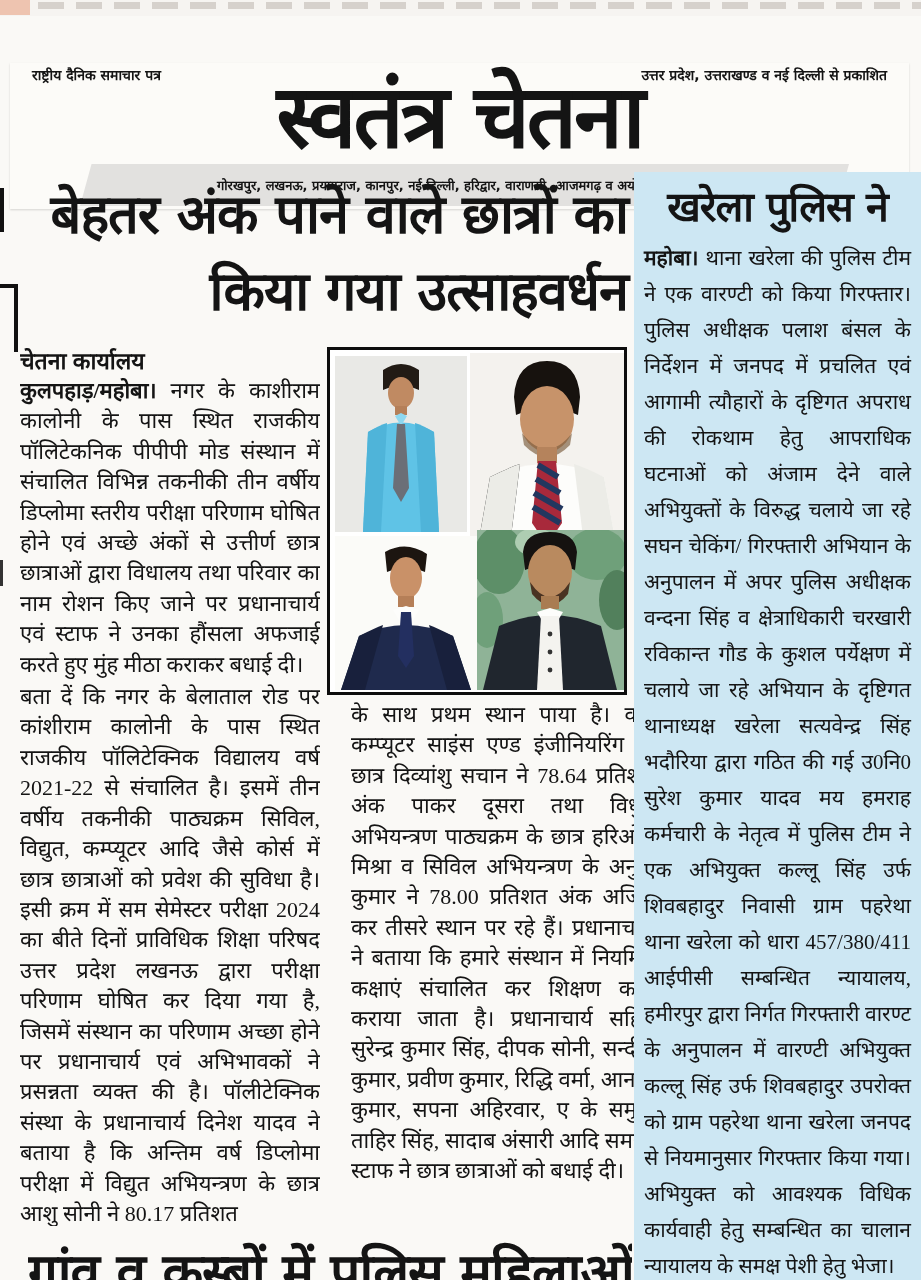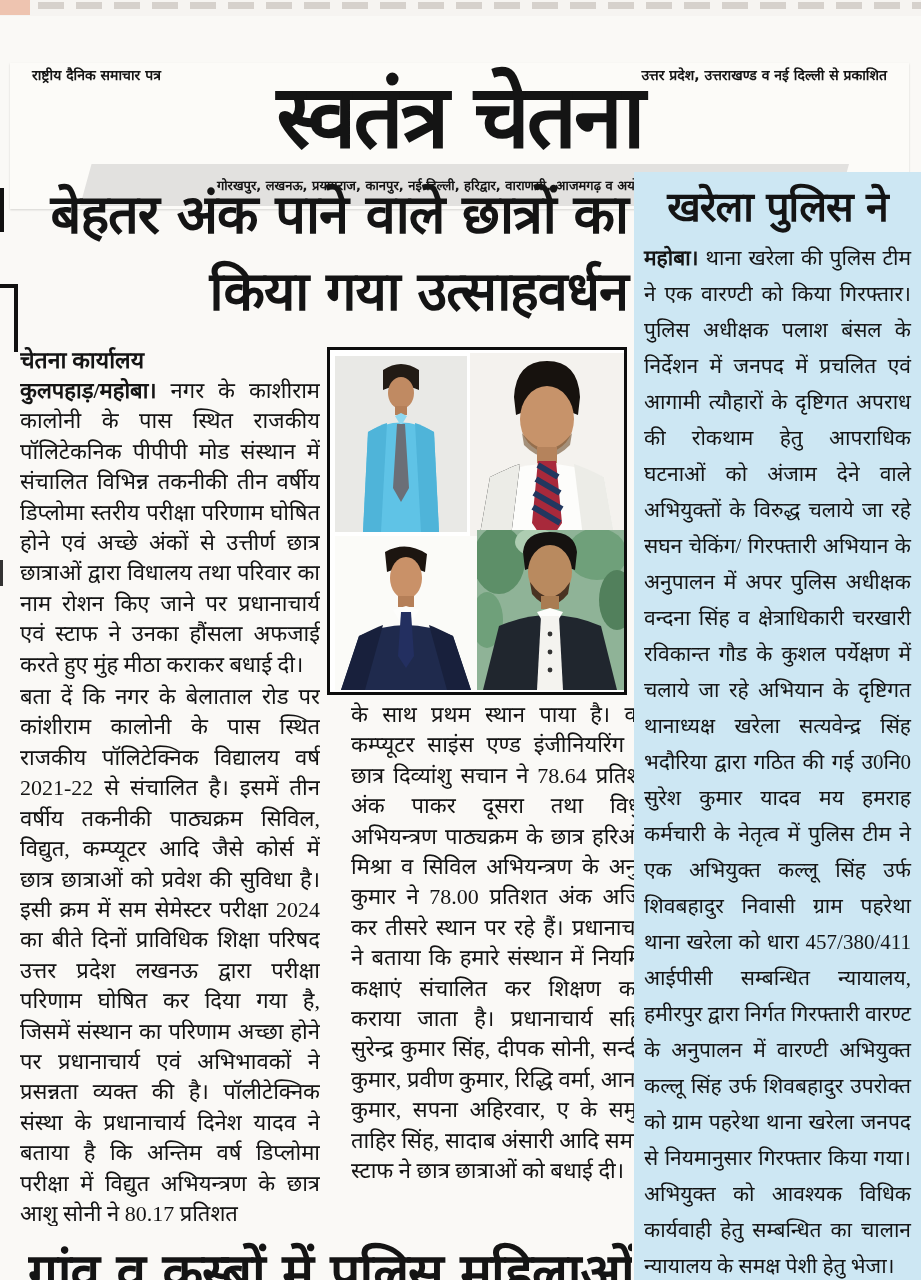--- a/index.html
+++ b/index.html
@@ -38,21 +38,21 @@
   
   .lead-headline{
     position:absolute; top:176px; left:20px; width:608px;
     font-family:"DejaVu Sans","Liberation Sans",sans-serif;
     font-size:54px; font-weight:800; line-height:1.43; letter-spacing:-1px;text-align:right;
   }
   
   .col{position:absolute; font-size:22px; line-height:30.4px; text-align:justify; overflow:hidden;}
   .col p{margin:0 0 2px 0;}
   .byline{font-weight:bold; font-size:23px; line-height:30px; text-align:left;
-    font-family:Liberation Serif, serif;}
+    font-family:Liberation Sans, sans-serif;}
   .b{font-weight:bold;}
   .col-left{top:346px; left:20px; width:300px; height:880px;}
   .col-mid{top:700px; left:327px; width:303px; height:528px;margin-left:24px;}
   
   .photo-box{
     position:absolute; top:347px; left:327px; width:300px; height:348px;
     background:#fff; border:3px solid #0d0d0d; box-sizing:border-box; overflow:hidden;
   }
   .photo{position:absolute;}
   .photo svg{display:block;}

